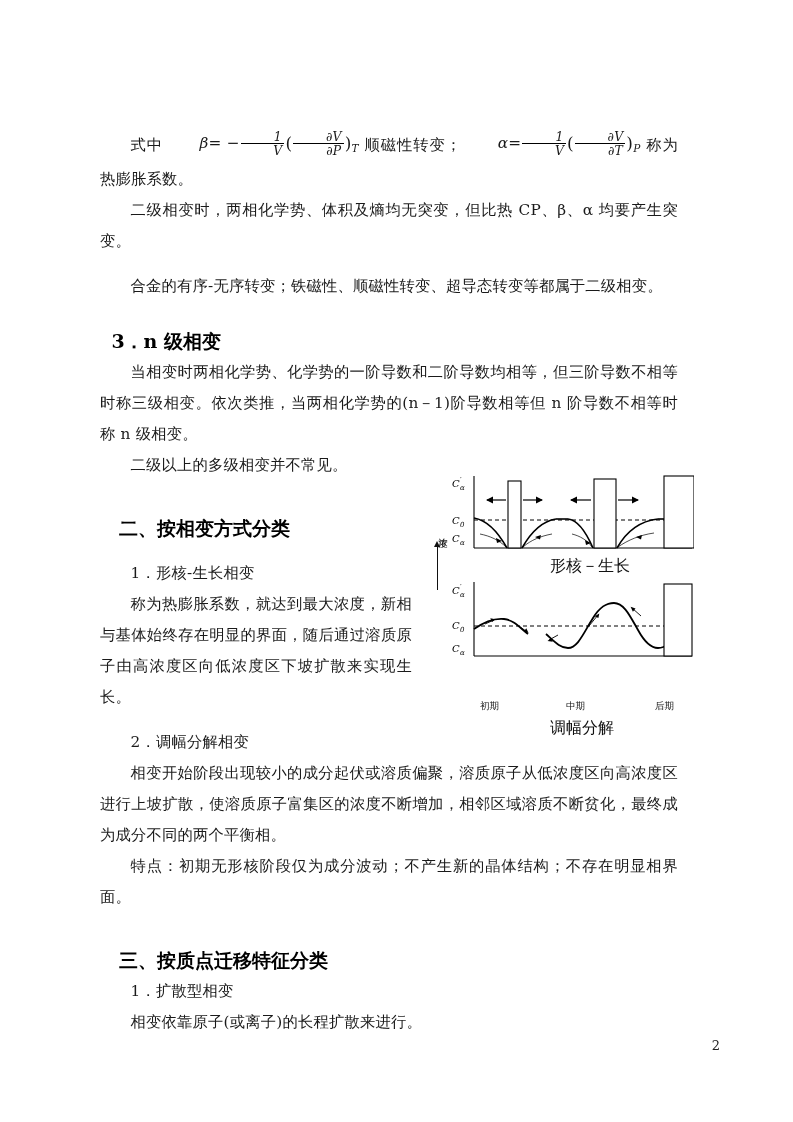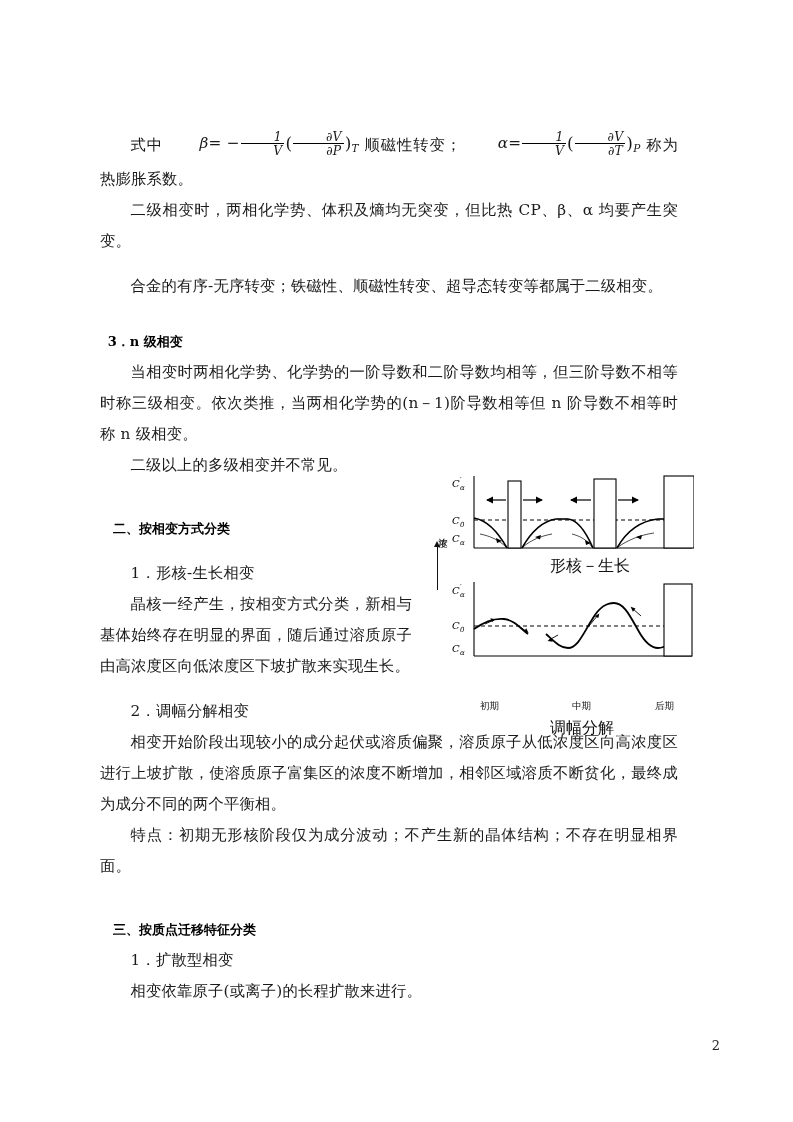--- a/index.html
+++ b/index.html
@@ -37,21 +37,21 @@
     line-height: 31px;
     text-align: justify;
     text-justify: inter-ideograph;
     margin: 0;
     letter-spacing: 0.2px;
     color: #1a1a1a;
   }
   .indent2 { text-indent: 2em; }
 
   .heading {
-    font-size: 13px;
+    font-size: 19px;
     line-height: 31px;
     font-weight: bold;
     margin: 0;
     text-indent: 1em;
     color: #000;
   }
   .heading.hang { text-indent: 0.6em; }
 
   .gap-sm { height: 14px; }
   .gap-md { height: 24px; }
@@ -149,21 +149,21 @@
 
   .phase-lbl {
     position: absolute;
     font-family: "DejaVu Sans", "Liberation Sans", sans-serif;
     font-size: 9.5px;
     color: #111;
     white-space: nowrap;
     margin-top: 37px;
   }
   .ph-1 { left: 48px; top: 195px; }
-  .ph-2 { left: 140px; top: 195px; text-align: right; }
+  .ph-2 { left: 134px; top: 195px; text-align: right; }
   .ph-3 { left: 223px; top: 195px; }
 
   .axlbl {
     font-family: "DejaVu Serif", "Liberation Serif", serif;
     font-style: italic;
     font-size: 10px;
     fill: #000;
   }
   .axlbl-sub {
     font-family: "DejaVu Serif", "Liberation Serif", serif;
@@ -216,21 +216,21 @@
     <p class="para indent2">二级以上的多级相变并不常见。</p>
 
     <div class="gap-lg"></div>
 
     <p class="heading">二、按相变方式分类</p>
 
     <div class="gap-sm"></div>
 
     <div style="width:312px;">
       <p class="para indent2">1．形核-生长相变</p>
-      <p class="para indent2">晶核一经产生，按相变方式分类，新相与基体始终存在明显的界面，随后通过溶质原子由高浓度区向低浓度区下坡扩散来实现生长。</p>
+      <p class="para indent2">称为热膨胀系数，就达到最大浓度，新相与基体始终存在明显的界面，随后通过溶质原子由高浓度区向低浓度区下坡扩散来实现生长。</p>
     </div>
 
     <div class="gap-sm"></div>
 
     <p class="para indent2">2．调幅分解相变</p>
     <p class="para indent2">相变开始阶段出现较小的成分起伏或溶质偏聚，溶质原子从低浓度区向高浓度区进行上坡扩散，使溶质原子富集区的浓度不断增加，相邻区域溶质不断贫化，最终成为成分不同的两个平衡相。</p>
     <p class="para indent2">特点：初期无形核阶段仅为成分波动；不产生新的晶体结构；不存在明显相界面。</p>
 
     <div class="gap-lg"></div>
 

